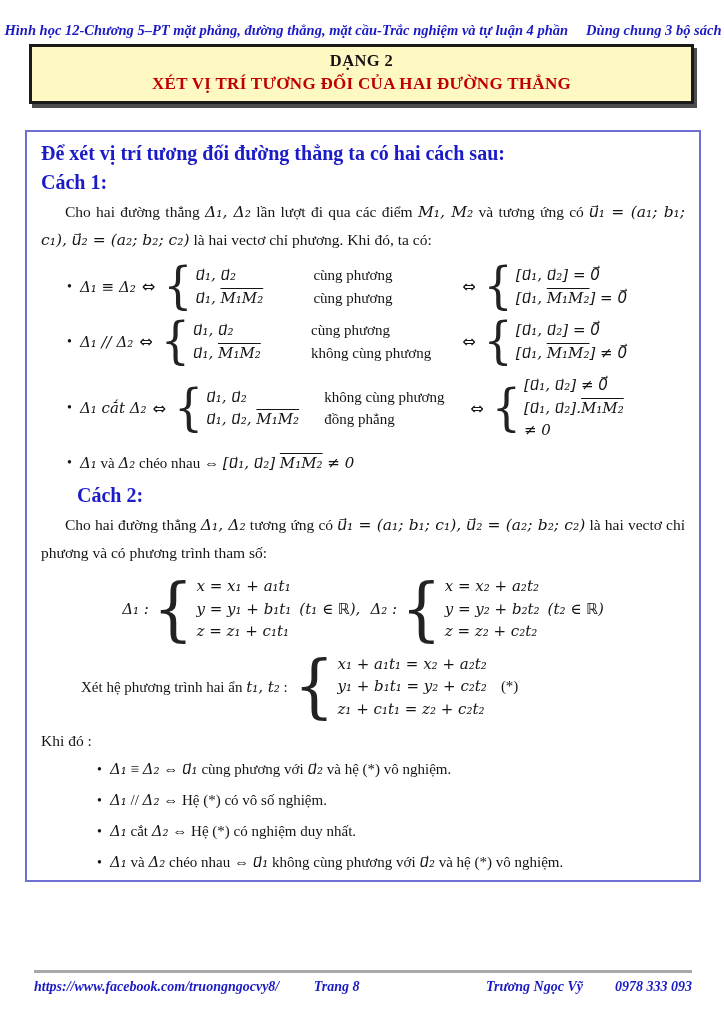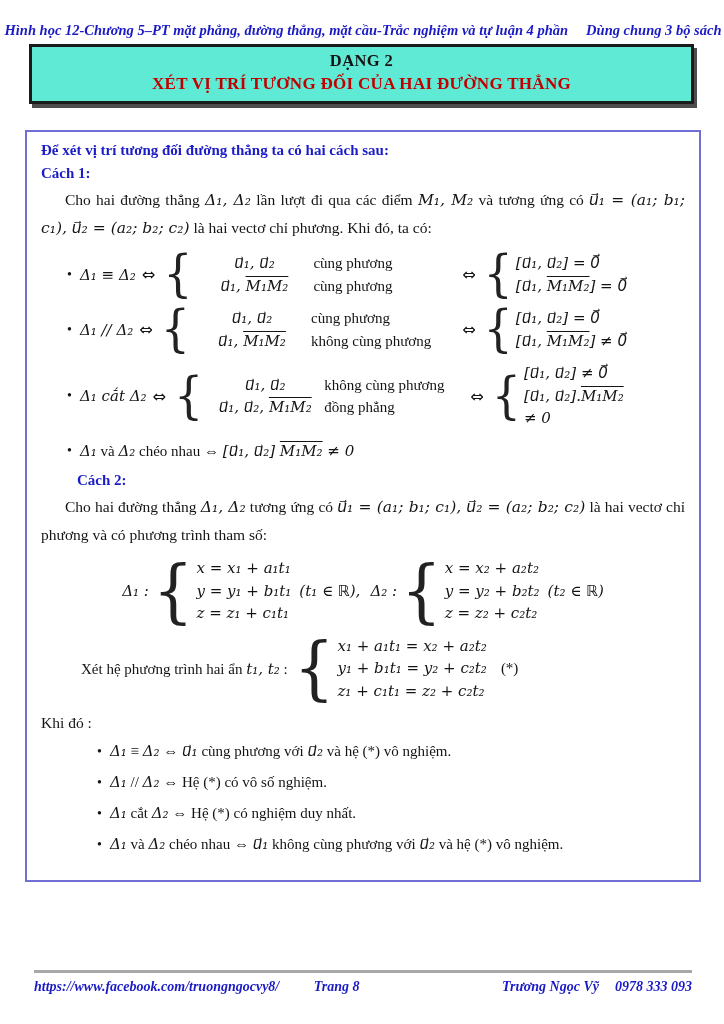--- a/index.html
+++ b/index.html
@@ -14,37 +14,37 @@
   
   .header {
     margin:22px 34px 0 36px;
     display:flex; justify-content:center; gap:18px;
     color:#1a1ac4; font-weight:bold; font-style:italic; font-size:14.5px;
     white-space:nowrap;
   }
   
   .banner {
     margin:5px 30px 0 29px;
-    background:#5eead4;
+    background:#fef9c3;
     border:3px solid #1b1b1b;
     box-shadow:3px 4px 0 #4d4d4d;
     text-align:center;
     padding:4px 6px 7px;
   }
   .banner .t1 { font-weight:bold; font-size:16.5px; color:#181212; letter-spacing:.4px; }
   .banner .t2 { font-weight:bold; font-size:17px; color:#c00000; margin-top:3px; letter-spacing:.3px; }
   
   .main-box {
     margin:26px 23px 0 25px;
     border:2px solid #6f6fd4;
     padding:10px 14px 0 14px;
     height:752px;
     overflow:hidden;
   }
-  .blue-head { color:#1b1bc8; font-weight:bold; font-size:15px; }
+  .blue-head { color:#1b1bc8; font-weight:bold; font-size:20px; }
   .mt6 { margin-top:6px; } .mt12 { margin-top:12px;margin-left:36px; }
   .para {
     font-size:15.5px; line-height:1.82;
     text-align:justify; text-indent:24px; margin-top:4px;
   }
   .mi, .f { font-family:"DejaVu Serif","DejaVu Sans",serif; font-style:italic; }
   .ol { text-decoration:overline; text-decoration-thickness:1px; }
   
   .case-row {
     display:flex; align-items:center;
@@ -55,21 +55,21 @@
   .iff { margin:0 6px; font-size:16px; font-family:"DejaVu Sans",sans-serif; }
   .sys { display:flex; align-items:center; }
   .brace {
     font-family:"DejaVu Serif",serif; font-weight:300;
     font-size:46px; line-height:.85; transform:scaleY(1.08);
     margin:0 3px 0 2px; color:#222;
   }
   .brace.b3 { font-size:64px; }
   .lines .line { display:flex; line-height:1.5; }
   .cond-lines { width:258px; }
-  .cond-lines .f { width:118px; flex:none;text-align:center; }
+  .cond-lines .f { width:118px; flex:none; }
   .lab { font-style:normal; font-family:"Liberation Serif",serif; }
   .res-block { margin-left:auto; }
   .skew-row { display:flex; align-items:center; margin:12px 0 0 26px; font-size:15px; }
   
   .param-wrap { display:flex; justify-content:center; align-items:center; gap:10px; margin-top:8px; font-size:15px; }
   .sys .name { margin-right:2px; }
   .eq-lines .line { line-height:1.5; }
   .tail { margin-left:8px;text-align:center; }
   .solve-row { display:flex; align-items:center; margin:10px 0 0 40px; font-size:15px; }
   .solve-row .lead { font-style:normal; margin-right:4px; }
@@ -78,21 +78,21 @@
   .m2-bullets { margin:2px 0 0 56px; }
   .m2-bullet { display:flex; align-items:baseline; margin-top:9px; font-size:15px; line-height:1.45; }
   
   .footer {
     position:absolute; left:34px; right:32px; top:970px;
     border-top:3px solid #a8a8a8; padding-top:6px;
     display:flex; justify-content:space-between; align-items:flex-start;
     color:#1a1ac4; font-weight:bold; font-style:italic; font-size:14px;
   }
   .footer .page { position:absolute; left:46%; transform:translateX(-50%); }
-  .footer .right-grp { display:flex; gap:16px; }
+  .footer .right-grp { display:flex; gap:32px; }
   a { color:#1a1ac4; text-decoration:none; }
 </style>
 </head>
 <body>
 
 <div class="header">
   <span>Hình học 12-Chương 5–PT mặt phẳng, đường thẳng, mặt cầu-Trắc nghiệm và tự luận 4 phần</span>
   <span>Dùng chung 3 bộ sách</span>
 </div>
 

